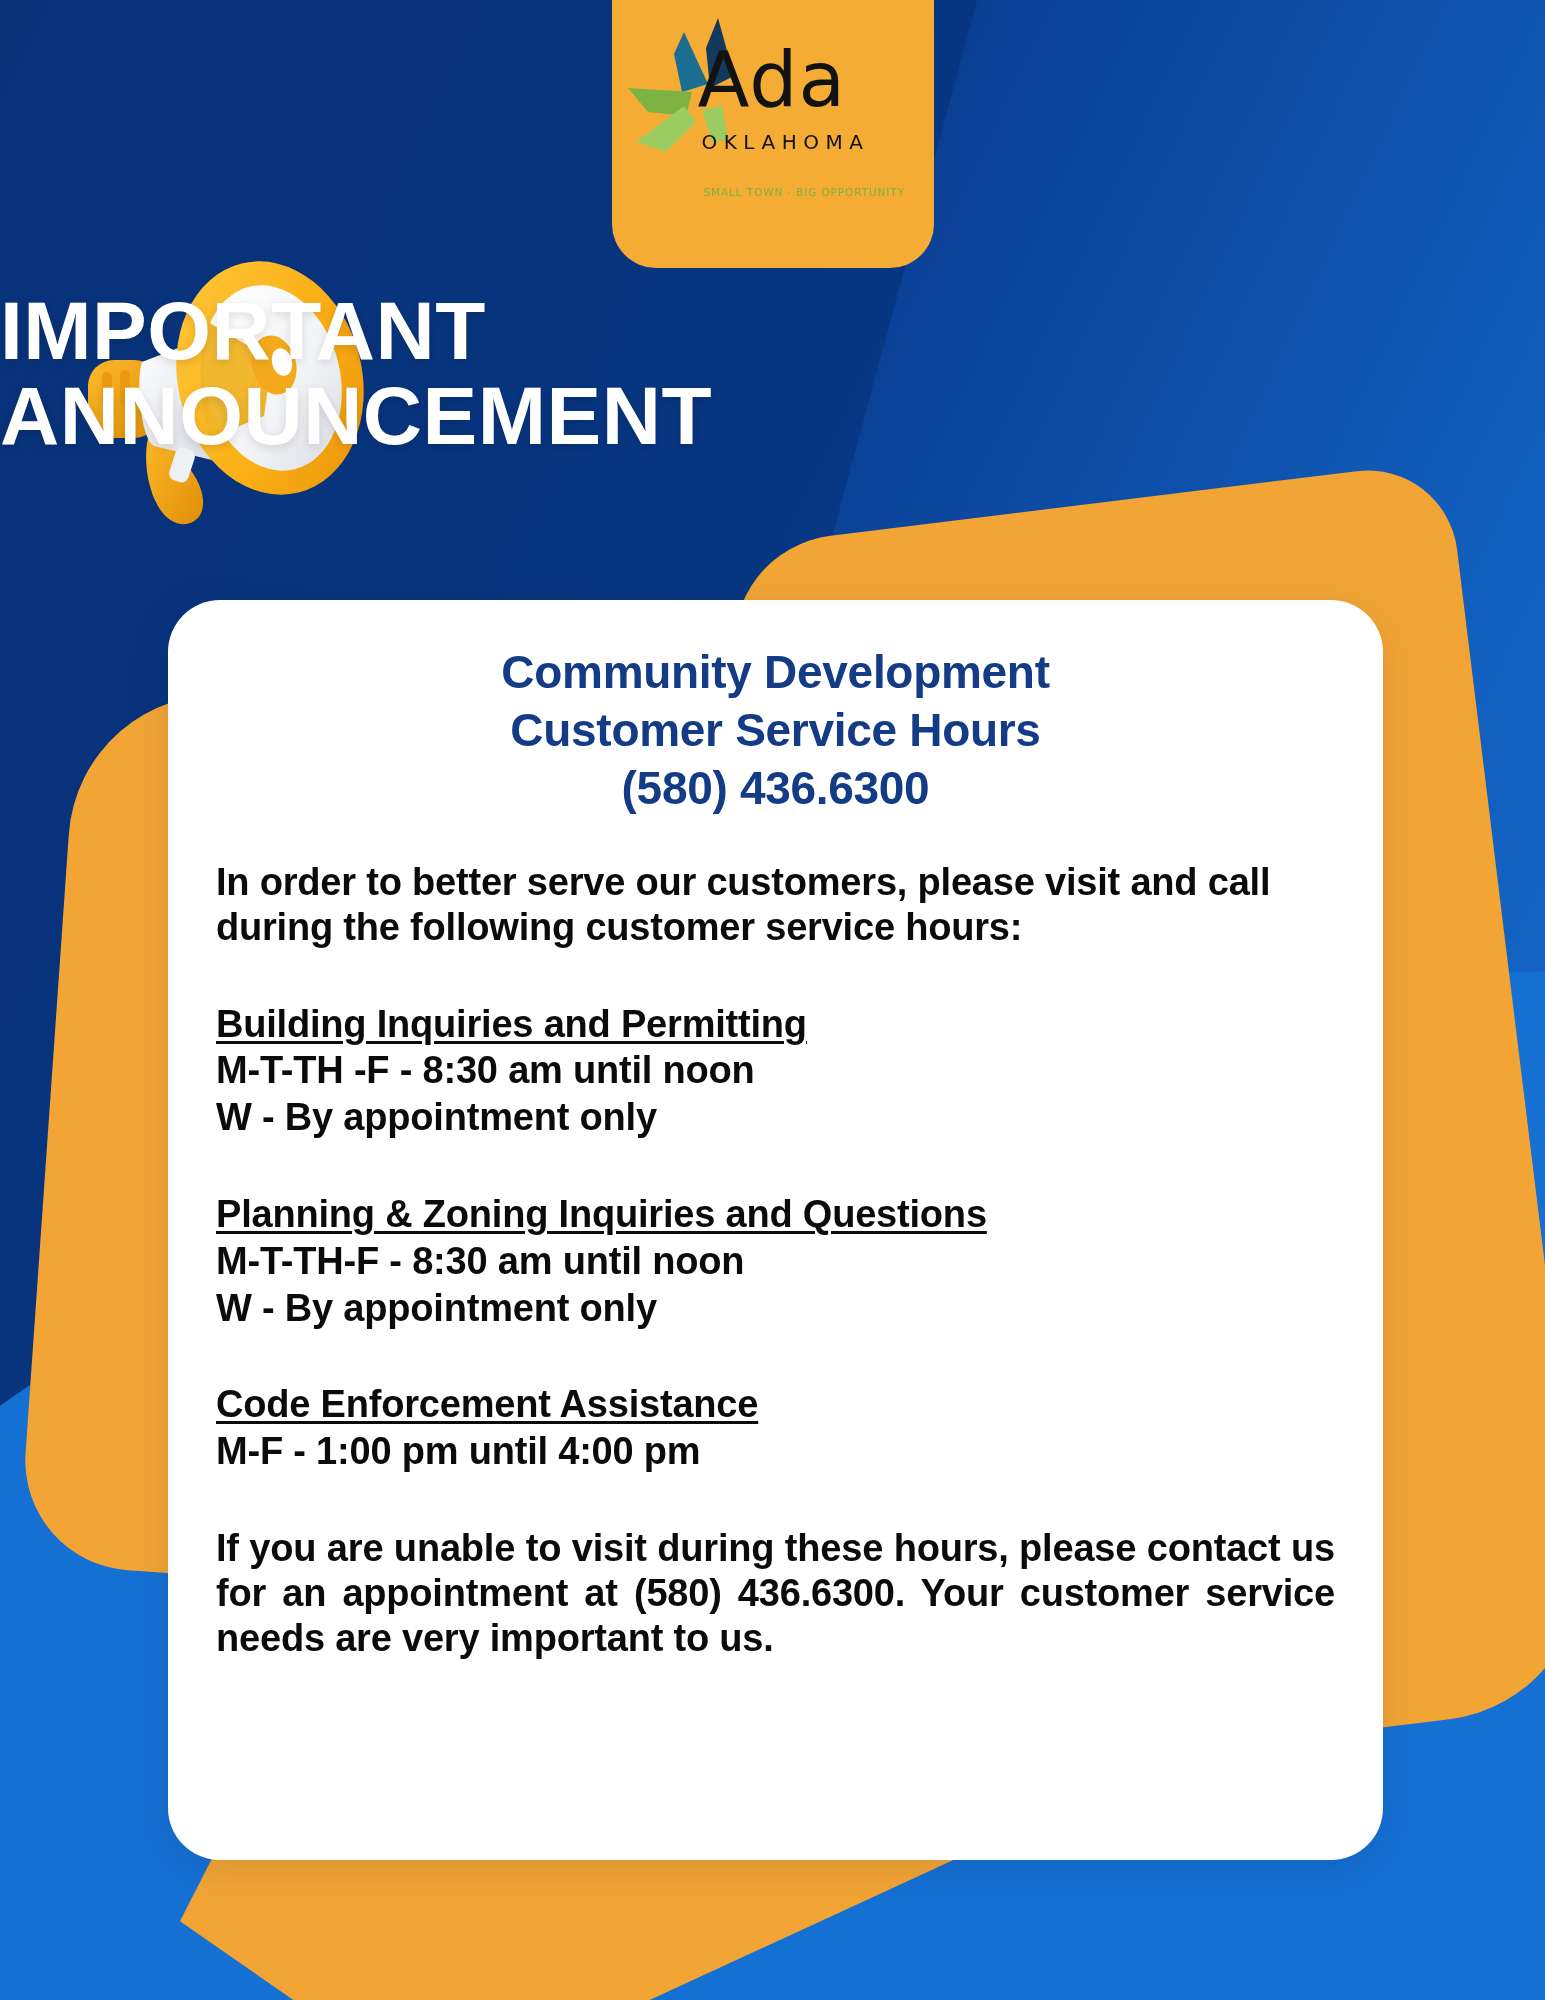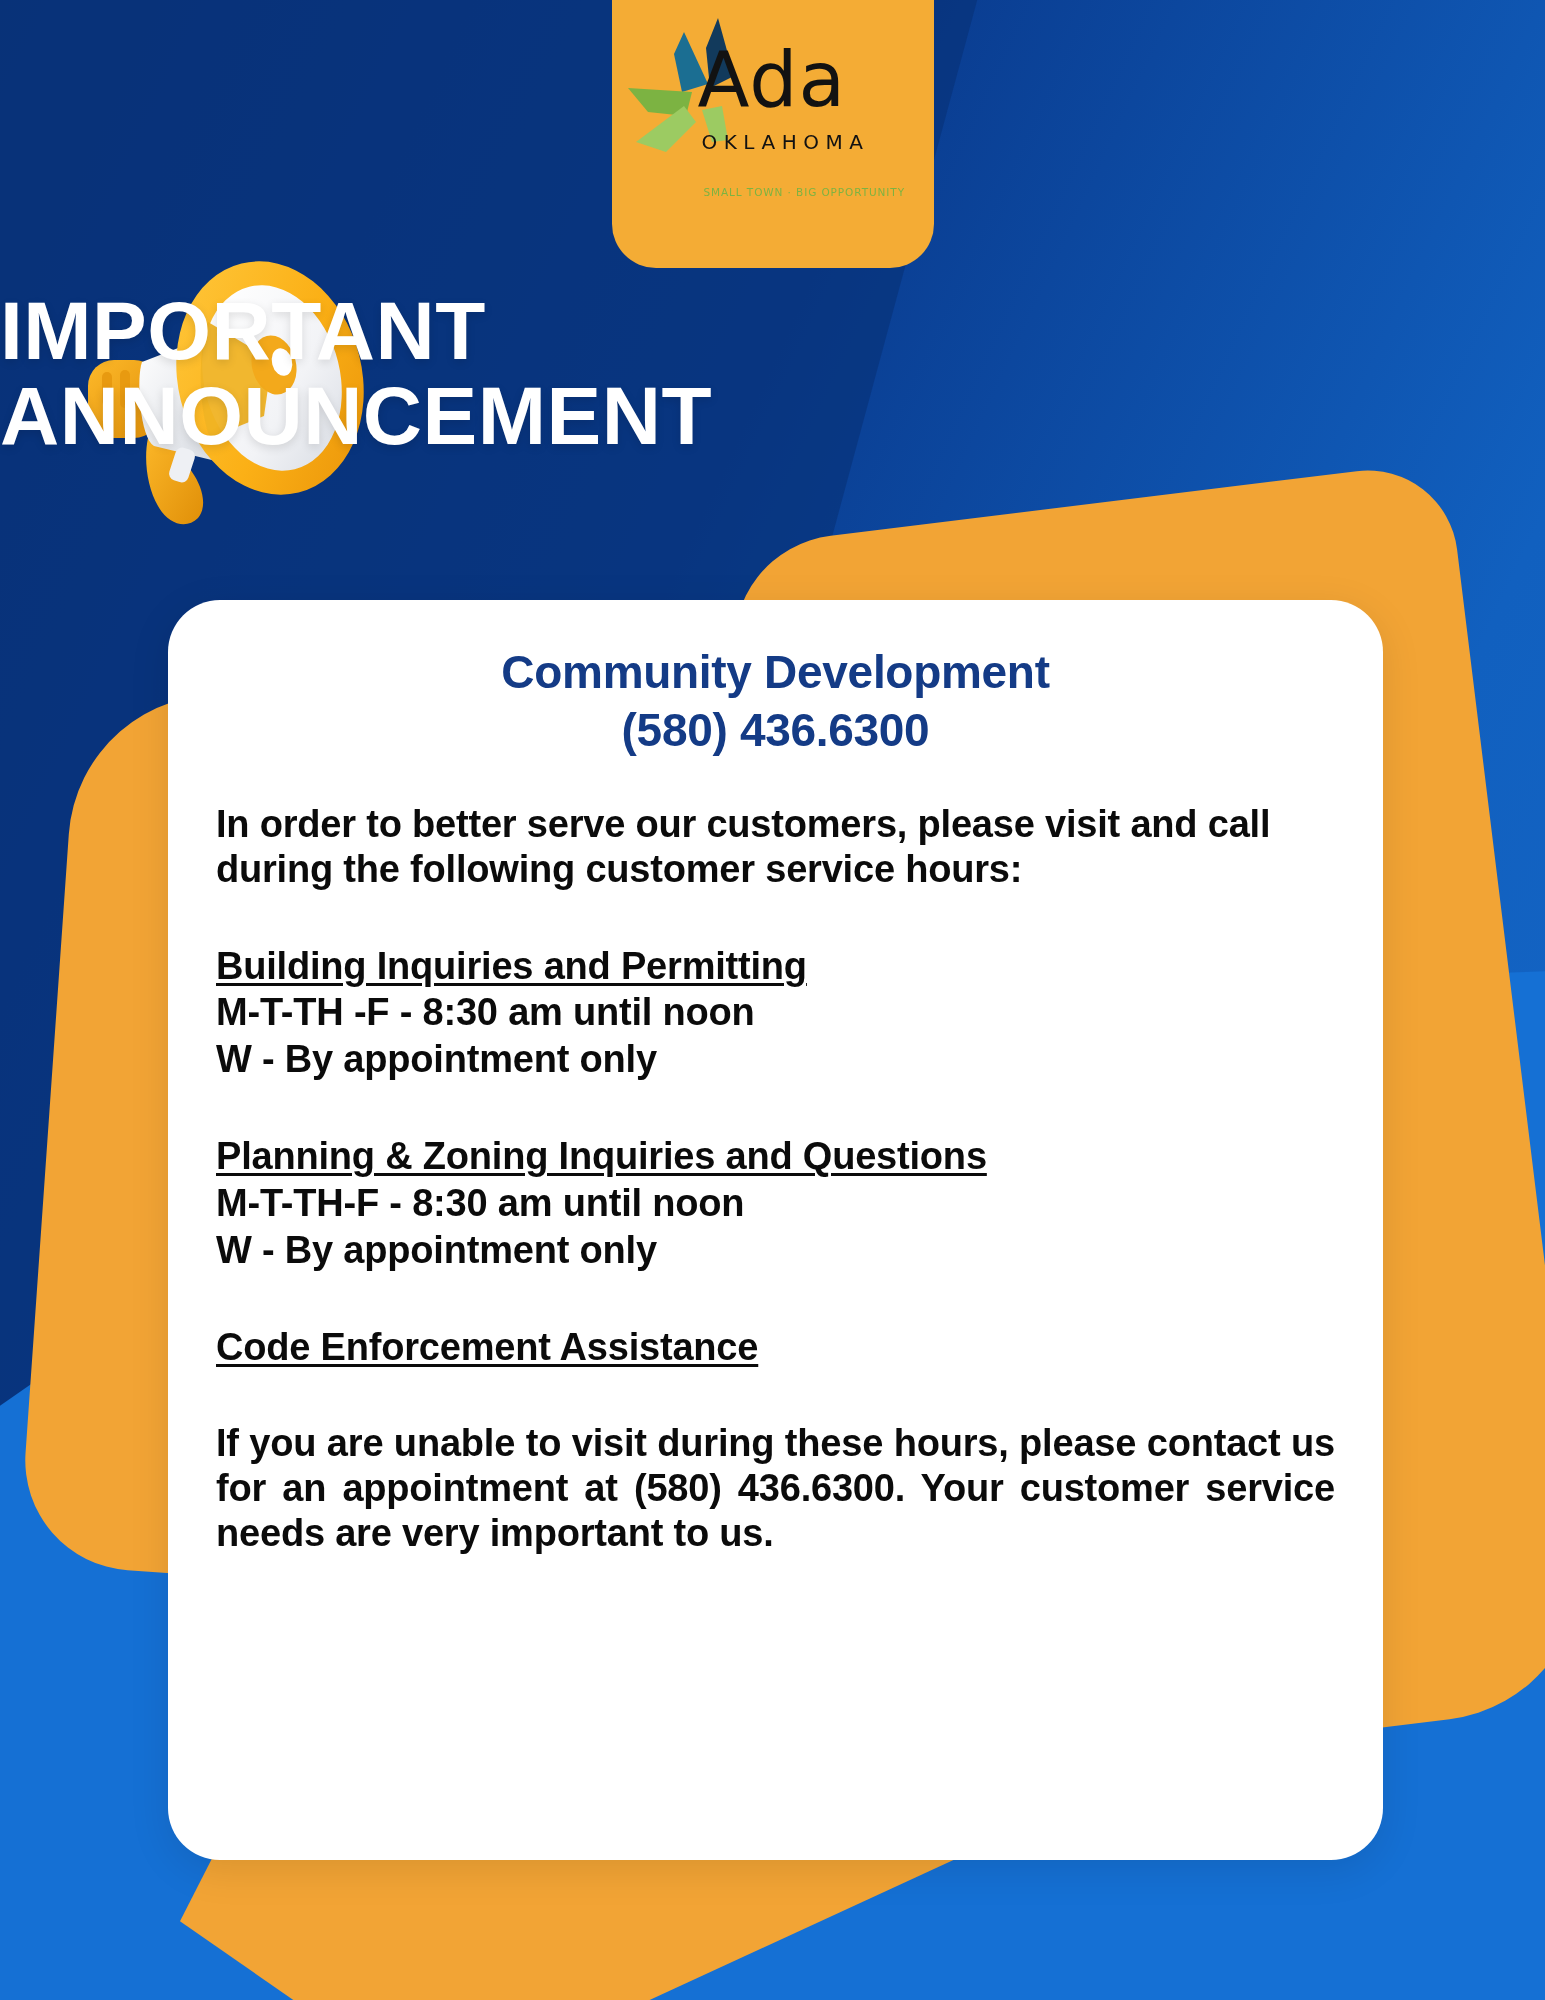--- a/index.html
+++ b/index.html
@@ -275,20 +275,21 @@
   <div class="headline">
     <span class="l1">IMPORTANT</span>
     <span class="l2">ANNOUNCEMENT</span>
   </div>
 
   <div class="card">
     <div class="card-inner">
 
       <div class="card-title">
         <span>Community Development</span>
+        <span>Customer Service Hours</span>
         <span>(580) 436.6300</span>
       </div>
 
       <div class="body-block">
 
         <p class="para">In order to better serve our customers, please visit and call during the following customer service hours:</p>
 
         <div class="spacer-lg"></div>
 
         <div>
@@ -302,20 +303,21 @@
         <div>
           <div class="sec-head">Planning &amp; Zoning Inquiries and Questions</div>
           <div class="sec-line">M-T-TH-F - 8:30 am until noon</div>
           <div class="sec-line">W - By appointment only</div>
         </div>
 
         <div class="spacer-md"></div>
 
         <div>
           <div class="sec-head">Code Enforcement Assistance</div>
+          <div class="sec-line">M-F - 1:00 pm until 4:00 pm</div>
         </div>
 
         <div class="spacer-md"></div>
 
         <p class="para justify">If you are unable to visit during these hours, please contact us for an appointment at (580) 436.6300. Your customer service needs are very important to us.</p>
 
       </div>
     </div>
   </div>
 

